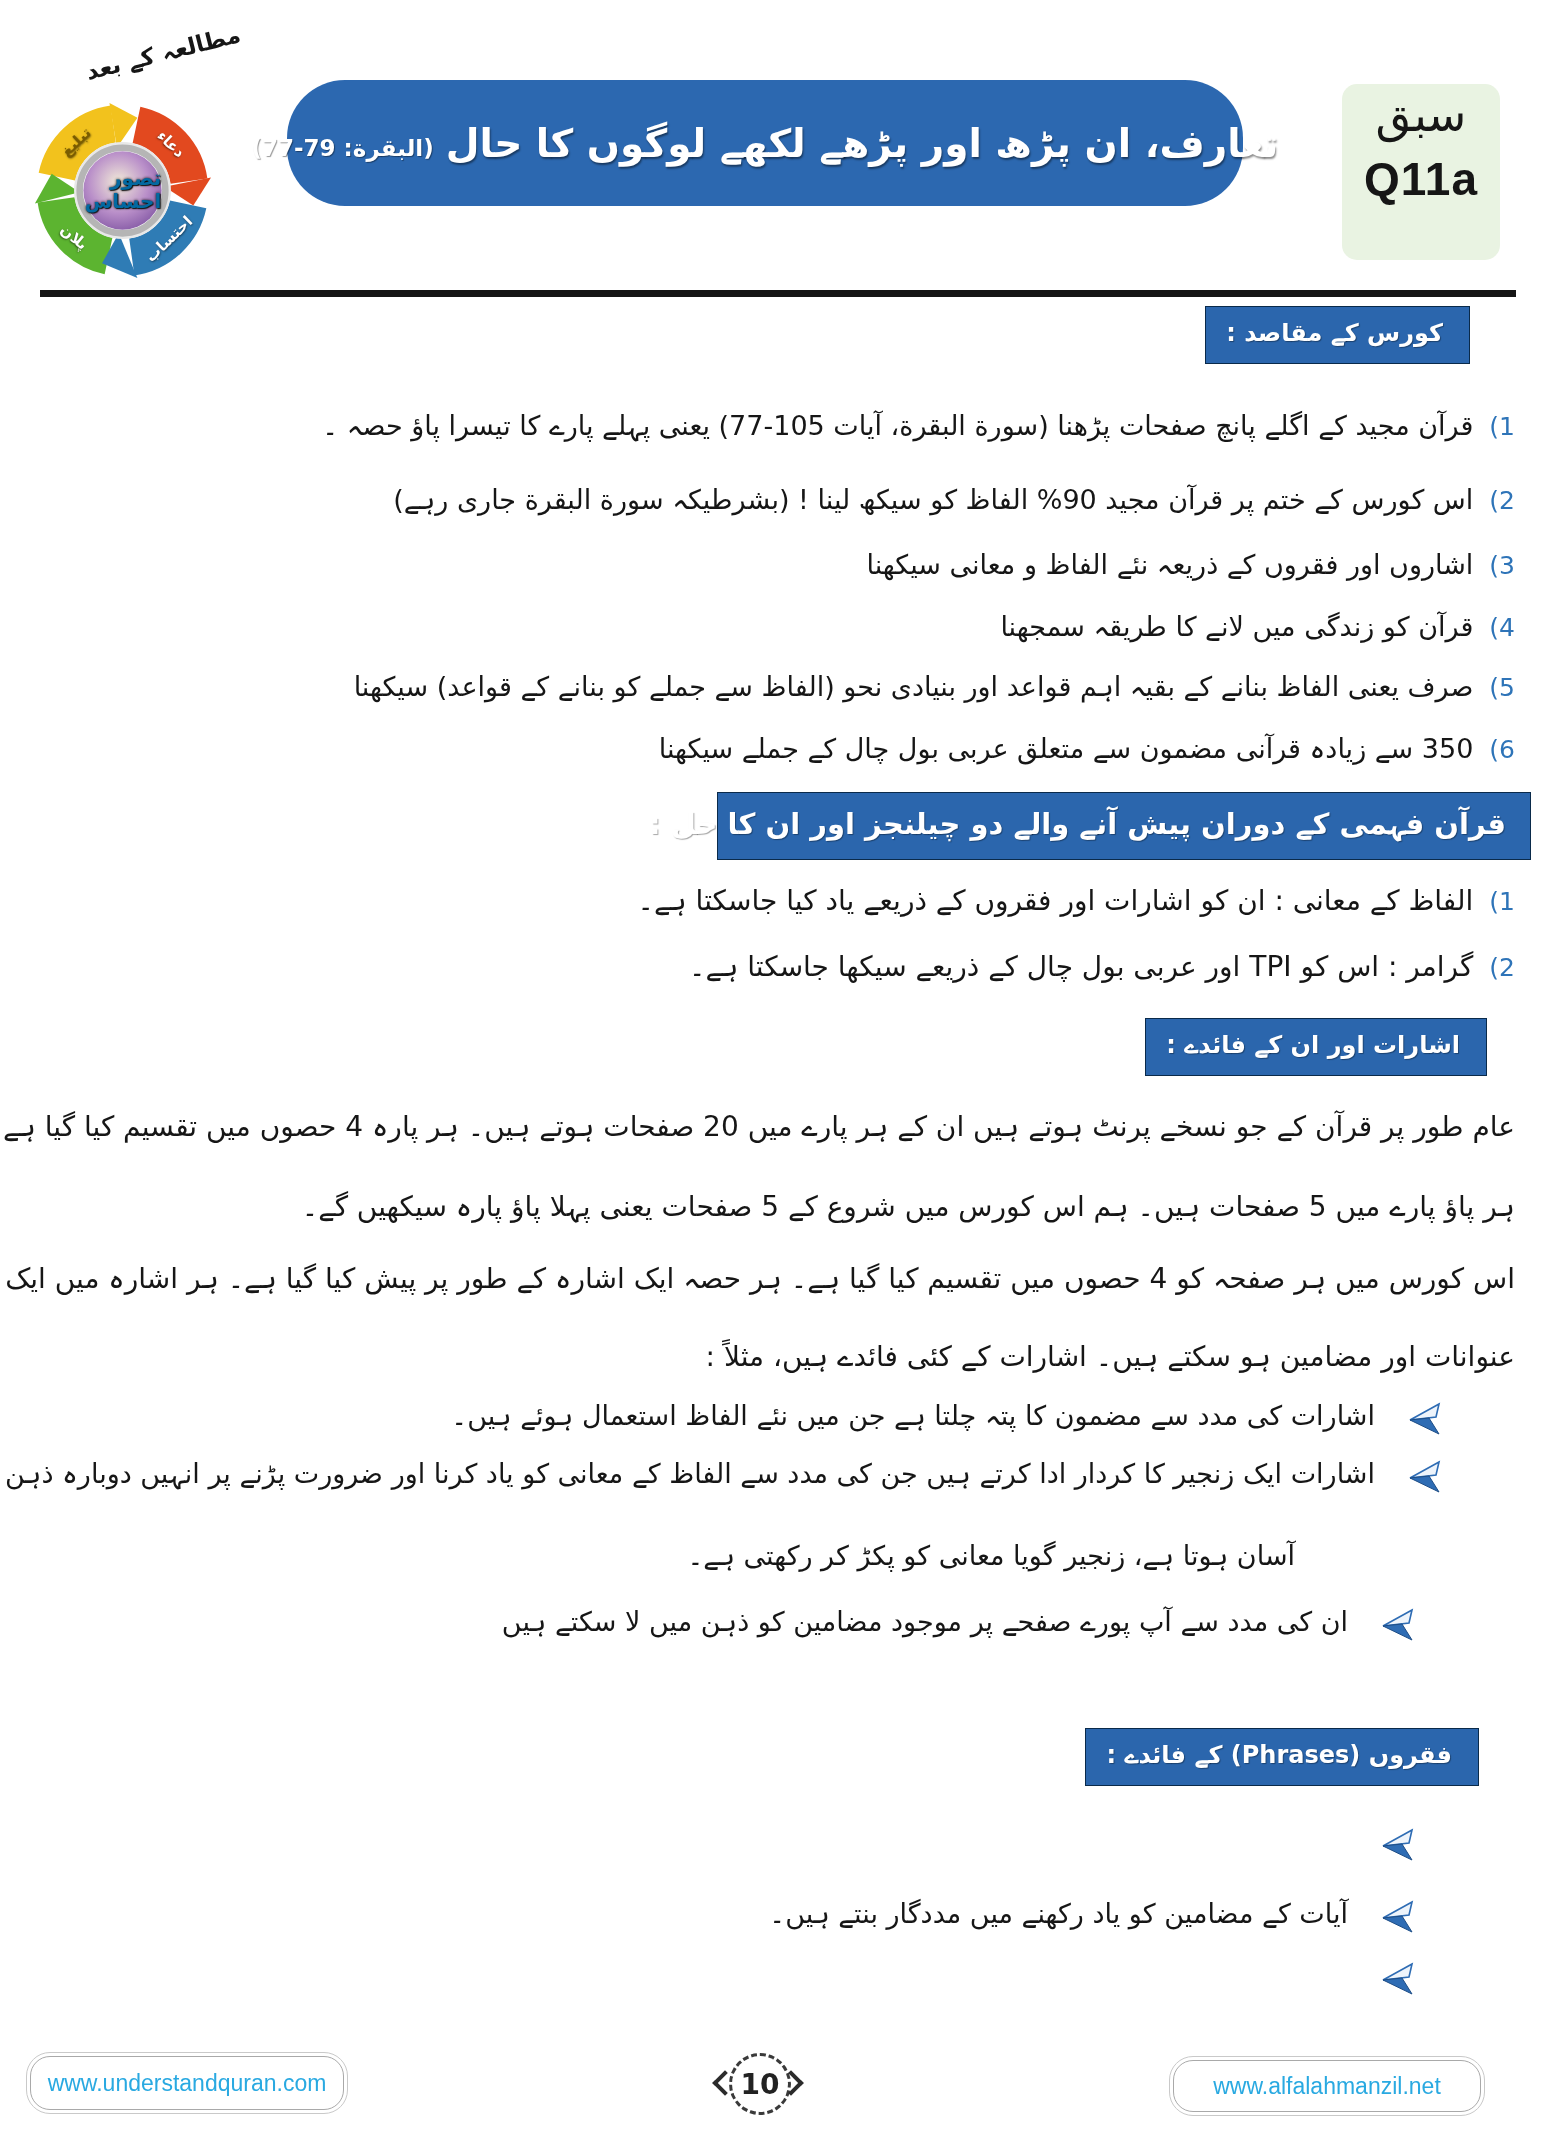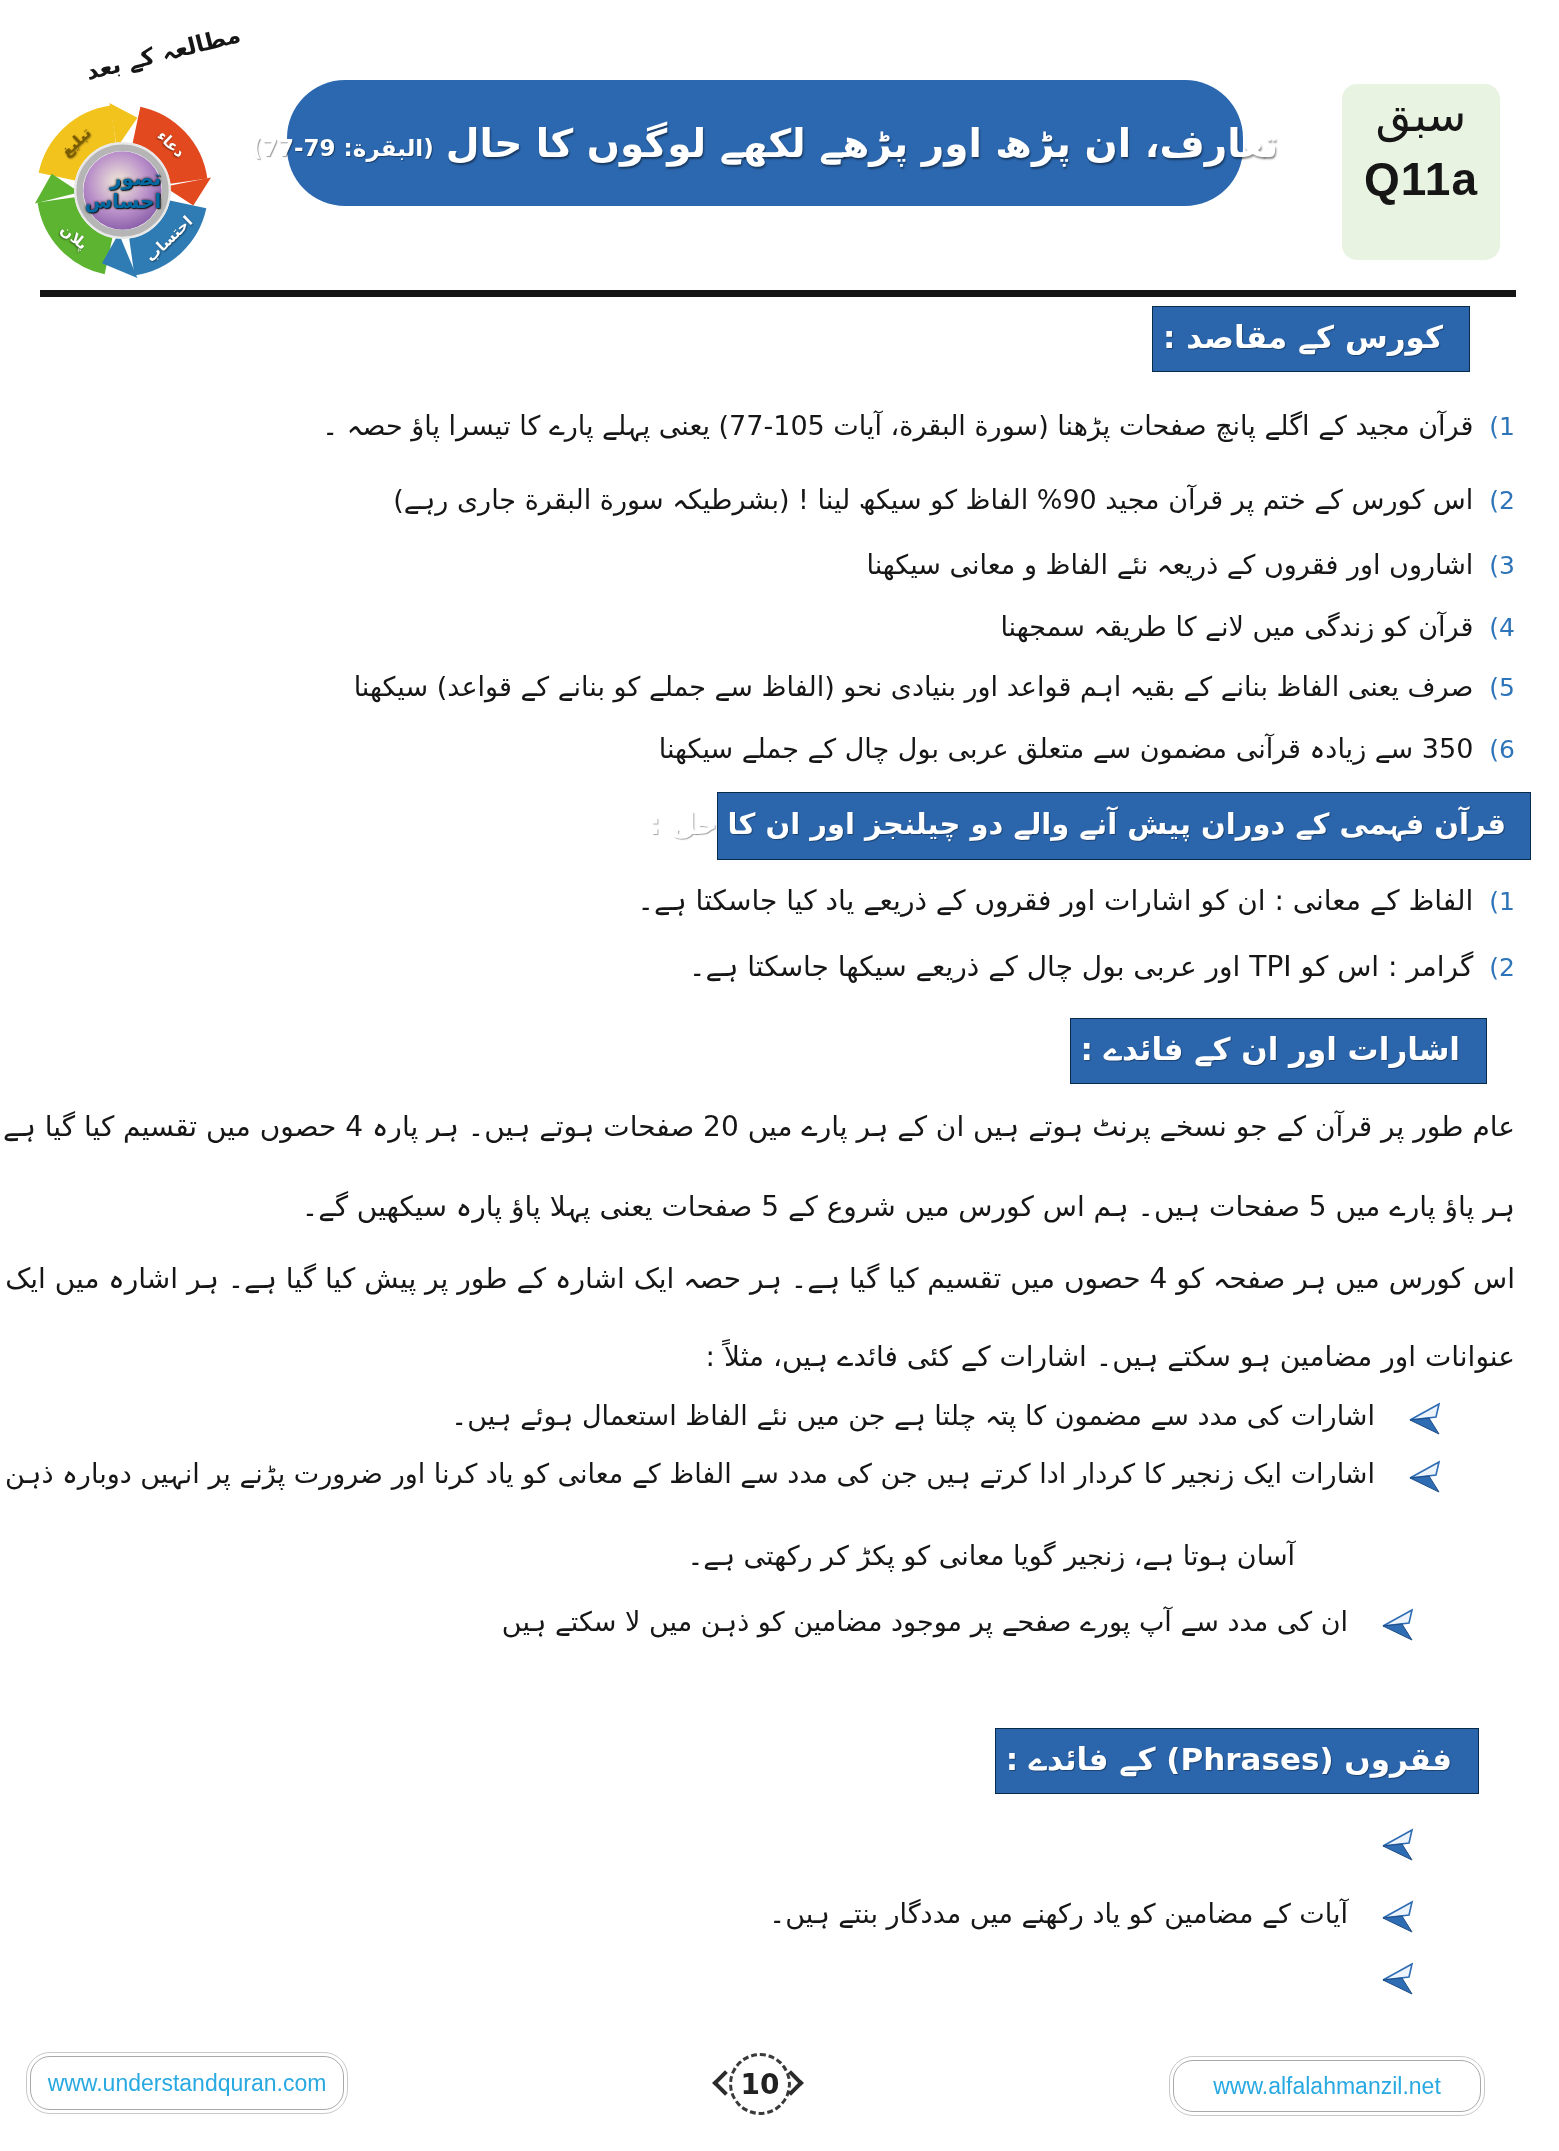--- a/index.html
+++ b/index.html
@@ -27,21 +27,21 @@
      display:flex;direction:rtl;align-items:center;justify-content:center;gap:12px;}
   .title-main{color:#fff;font-size:39px;font-weight:bold;white-space:nowrap;text-shadow:1px 2px 2px rgba(0,0,0,.45);}
   .title-ref{color:#fff;font-size:23px;font-weight:bold;white-space:nowrap;margin-top:10px;text-shadow:1px 1px 1px rgba(0,0,0,.4);}
   .lesson-box{left:1310px;top:84px;width:158px;height:176px;background:#e9f3e2;border-radius:15px;text-align:center;margin-left:32px;}
   .lesson-word{font-size:46px;margin-top:4px;direction:rtl;}
   .lesson-code{font-family:"Liberation Sans",sans-serif;font-size:46px;font-weight:bold;margin-top:10px;letter-spacing:1px;}
   .top-rule{left:40px;top:290px;width:1476px;height:7px;background:#151515;}
 
   
   .hbox{background:#2b66ad;color:#fff;border:1px solid #0a2a4a;font-weight:bold;
-        padding:12px 26px 16px 10px;direction:rtl;white-space:nowrap;font-size:31px;
+        padding:12px 26px 16px 20px;direction:rtl;white-space:nowrap;font-size:24px;
         text-shadow:1px 1px 1px rgba(0,0,0,.35);}
   .h1-box{top:306px;right:89px;}
   .banner2{top:792px;right:28px;width:764px;text-align:center;font-size:29px;padding:14px 24px 18px 24px;}
   .h3-box{top:1018px;right:72px;margin-left:11px;}
   .h4-box{top:1728px;right:80px;}
 
   
   .item{right:44px;font-size:27px;}
   .num{color:#2e74b8;font-size:25px;margin-left:16px;}
   .para{right:44px;font-size:28px;}

